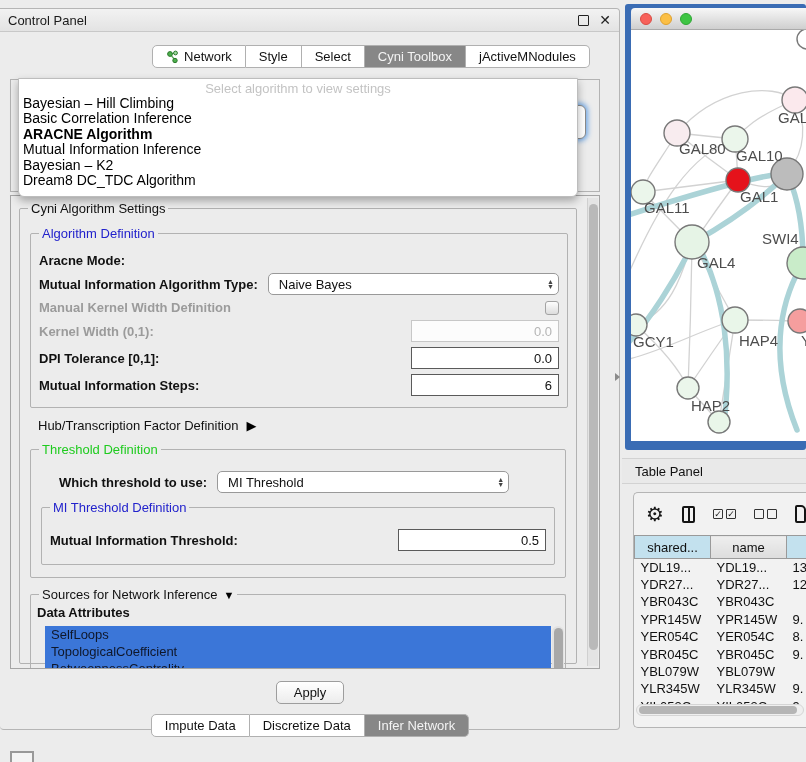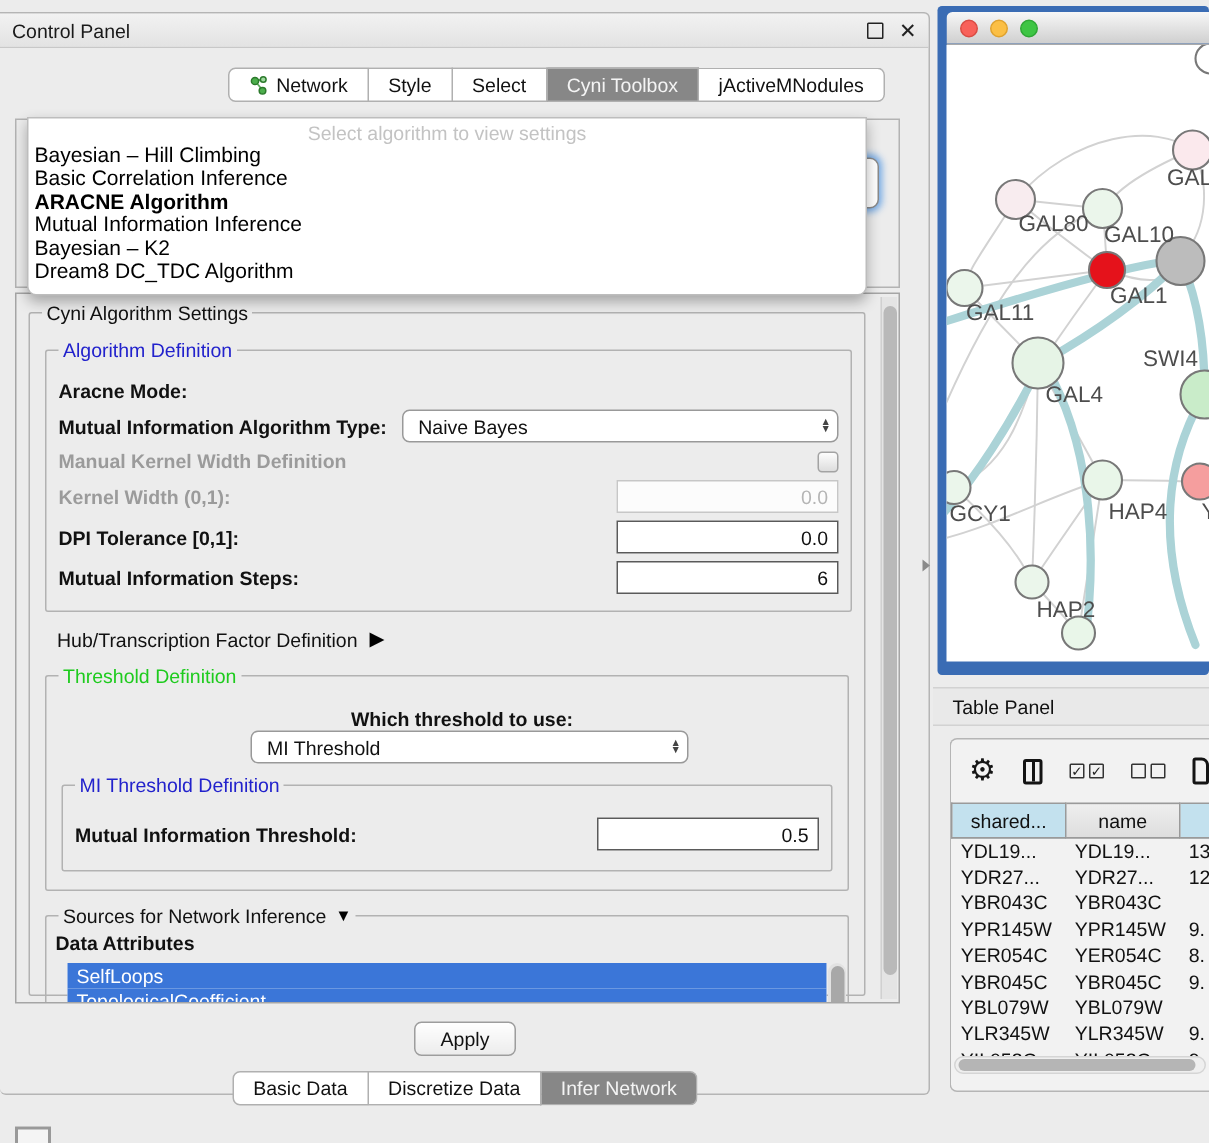--- a/index.html
+++ b/index.html
@@ -67,29 +67,29 @@
     font-size:7px; color:#444; margin-left:6px; }
   .checkbox { width:14px; height:14px; border:1px solid #a3a3a3; border-radius:3px;
     background:linear-gradient(#fdfdfd,#ddd); margin-left:auto; }
   .tfield { height:22px; border:1px solid #5a5a5a; background:#fff; margin-left:auto;
     width:148px; display:flex; align-items:center; justify-content:flex-end; padding:0 6px;
     font-size:13px; color:#111; }
   .tfield.disabled { border:1px solid #c7c7c7; color:#b5b5b5; background:#fcfcfc; }
   .hub-row { display:flex; align-items:center; margin:10px 0 4px 18px; font-size:13px; color:#111; }
   .tri-right { font-size:13px; margin-left:8px; color:#000; }
   .thresh-group { margin:16px 10px 0 10px; padding:16px 8px 10px 8px; }
-  .which-row { display:flex; align-items:center; margin-left:20px;flex-direction:column; }
+  .which-row { display:flex; align-items:center; margin-left:20px; }
   .which-combo { width:292px; margin-left:10px; }
   .mi-group { margin:14px 2px 2px 2px; padding:16px 8px 8px 8px; }
   .sources-group { margin:16px 10px 0 10px; padding:8px 6px 0 6px; border-bottom:none; height:120px; }
   .src-title-row { display:flex; align-items:center; }
   .tri-down { font-size:11px; margin-left:6px; color:#000; }
   .data-attr-label { font-weight:bold; margin:2px 0 6px 0; }
   .attr-list { position:relative; margin-left:8px; width:506px; height:76px; background:#fff; }
-  .attr-item { background:#3b76d8; color:#ffffff; font-size:13px; height:17px; line-height:17px;
+  .attr-item { background:#3b76d8; color:#0f172a; font-size:13px; height:17px; line-height:17px;
     padding-left:6px; cursor:default; }
   .attr-scroll { position:absolute; right:-13px; top:0; width:12px; height:76px; background:#e2e2e2; border-radius:6px;}
   .attr-thumb { position:absolute; left:1.5px; top:2px; width:9px; height:60px; background:#a8a8a8; border-radius:5px; }
   .apply-row { position:absolute; left:0; top:672px; width:620px; display:flex; justify-content:center; }
   .apply-btn { background:linear-gradient(#fff,#ececec); border:1px solid #9d9d9d; border-radius:5px;
     padding:3px 17px; font-size:13px; color:#111; cursor:default; }
   .bottom-tabs { position:absolute; left:0; top:705px; width:620px; display:flex; justify-content:center; }
   .grip-box { position:absolute; left:10px; top:751px; width:24px; height:16px;
     border:2px solid #999; background:#f4f4f4; }
   
@@ -282,21 +282,21 @@
     </div>
   </div>
 
   <div class="apply-row">
     <button class="apply-btn">Apply</button>
   </div>
 
   <div class="bottom-tabs">
     <div class="seg">
       <div class="seg-item">
-        <span>Basic Data</span>
+        <span>Impute Data</span>
       </div>
       <div class="seg-item">
         <span>Discretize Data</span>
       </div>
       <div class="seg-item sel">
         <span>Infer Network</span>
       </div>
     </div>
   </div>
 </div>

